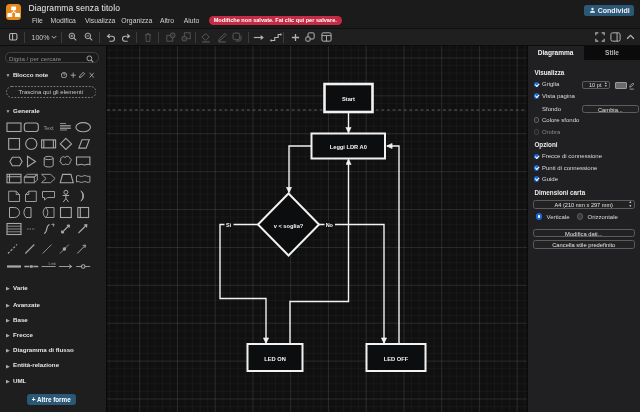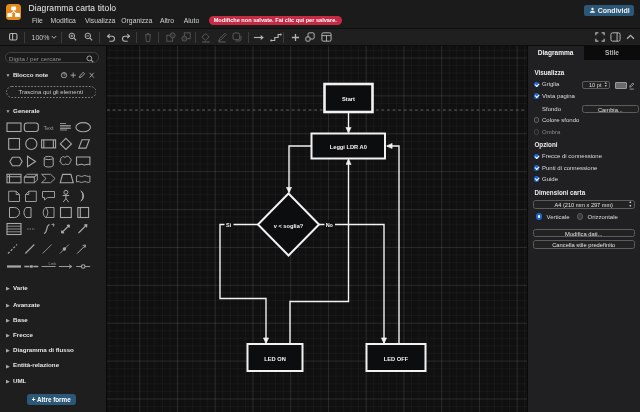--- a/index.html
+++ b/index.html
@@ -63,21 +63,21 @@
 <div class="abs" id="logo">
  <svg width="15.3" height="15.8" viewBox="0 0 20 20" style="display:block">
   <g fill="#fff">
    <rect x="6.8" y="2.8" width="6.4" height="5.2" rx="0.8"></rect>
    <rect x="1.8" y="11.6" width="6.4" height="5.2" rx="0.8"></rect>
    <rect x="11.8" y="11.6" width="6.4" height="5.2" rx="0.8"></rect>
    <path d="M9.2 8v1.6l-3 2h2.6L10 10l1.2 1.6h2.6l-3-2V8z"></path>
   </g>
  </svg>
 </div>
-<div class="abs" id="title">Diagramma carta titolo</div>
+<div class="abs" id="title">Diagramma senza titolo</div>
 <div class="abs menu" style="left:31.9px">File</div>
 <div class="abs menu" style="left:50.6px">Modifica</div>
 <div class="abs menu" style="left:84.9px">Visualizza</div>
 <div class="abs menu" style="left:121.3px">Organizza</div>
 <div class="abs menu" style="left:160px">Altro</div>
 <div class="abs menu" style="left:183.8px">Aiuto</div>
 <div class="abs" id="pill">Modifiche non salvate. Fai clic qui per salvare.</div>
 <div class="abs" id="share"><svg width="7" height="7" viewBox="0 0 12 12" style="vertical-align:-1px;margin-right:2px">
         <g fill="#f2f2f2">
           <circle cx="6" cy="3.4" r="2"></circle>

